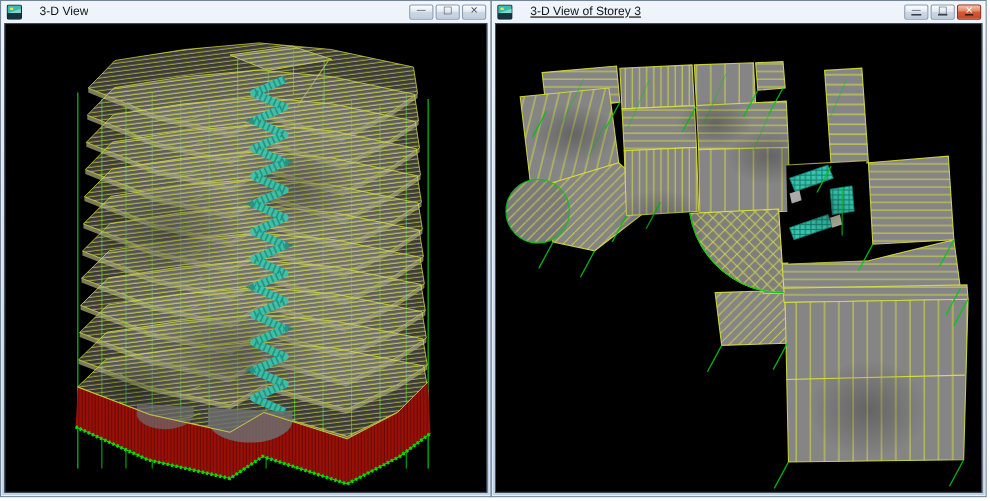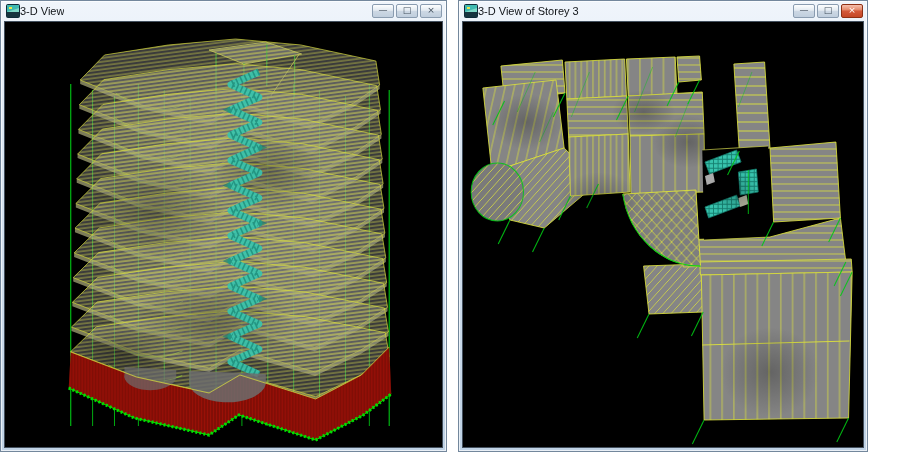--- a/index.html
+++ b/index.html
@@ -7,23 +7,23 @@
     width:900px;height:455px;position:relative;background:#ffffff;
     font-family:"Liberation Sans",sans-serif;overflow:hidden;
   }
   .window{
     position:absolute;top:0;height:452px;box-sizing:border-box;
     border:1px solid #73879c;
     background:linear-gradient(#f0f5fb 0%,#dbe7f3 30%,#bfd2e5 100%);
     box-shadow:inset 0 0 0 1px rgba(255,255,255,.65);
   }
   #win-left{left:0;width:447px;}
-  #win-right{left:458px;width:410px;}
+  #win-right{left:446px;width:451px;text-decoration:underline;}
   .titlebar{
-    height:19px;display:flex;align-items:center;gap:0;
+    height:19px;display:flex;align-items:center;gap:16px;
     padding:0 3px 0 5px;cursor:default;
   }
   .win-title{
     font-size:11px;color:#101418;white-space:nowrap;overflow:hidden;
     flex:0 1 auto;padding-top:1px;
   }
   .win-icon{width:14px;height:14px;flex:0 0 auto;}
   .caption-btns{margin-left:auto;display:flex;gap:2px;padding-right:1px;}
   .cbtn{
     width:22px;height:14px;border:1px solid #8a9cb0;border-radius:2px;

